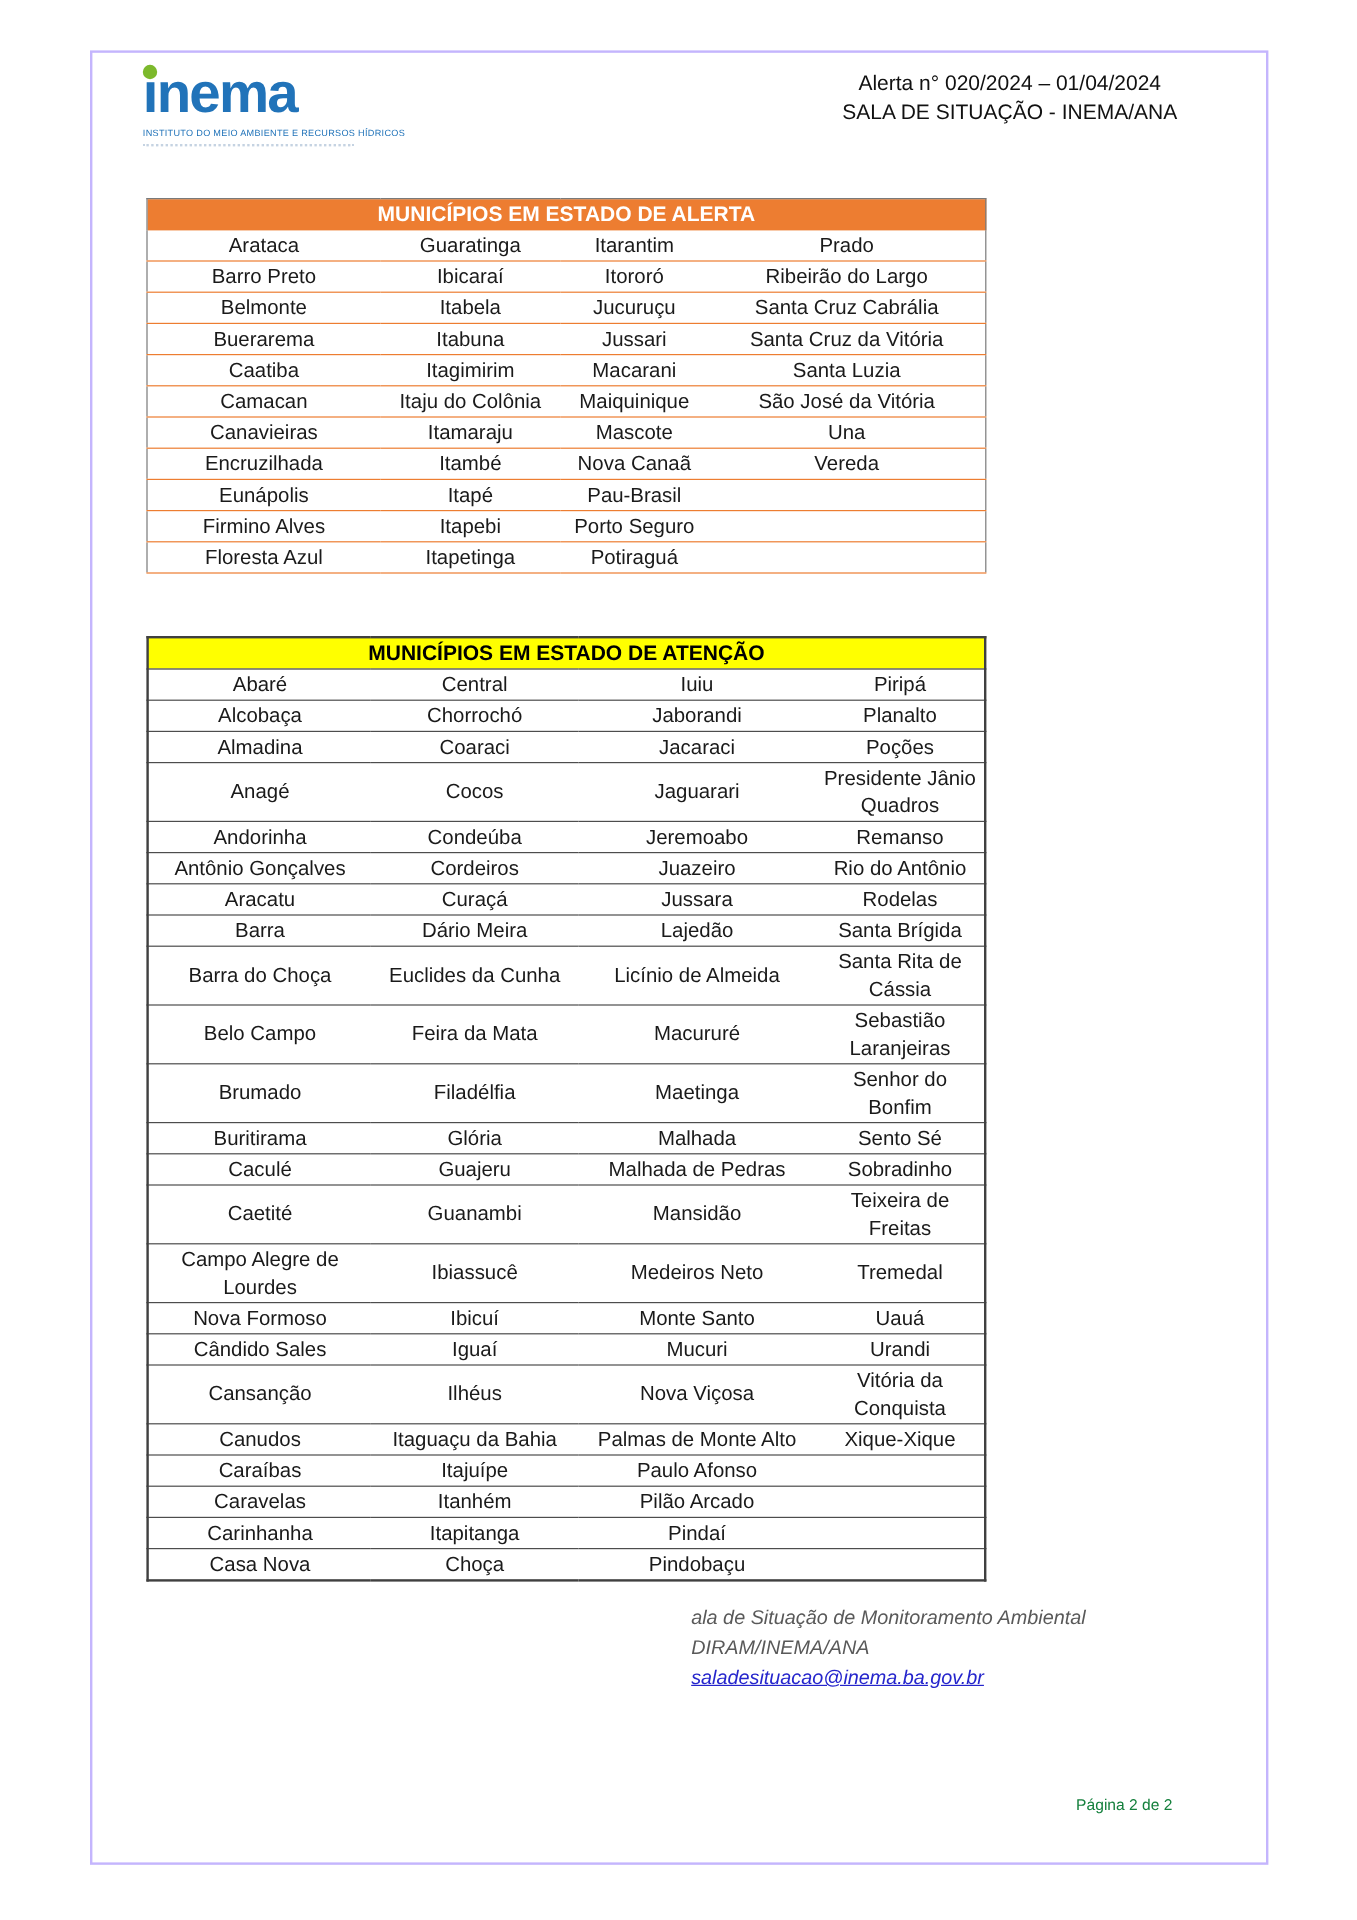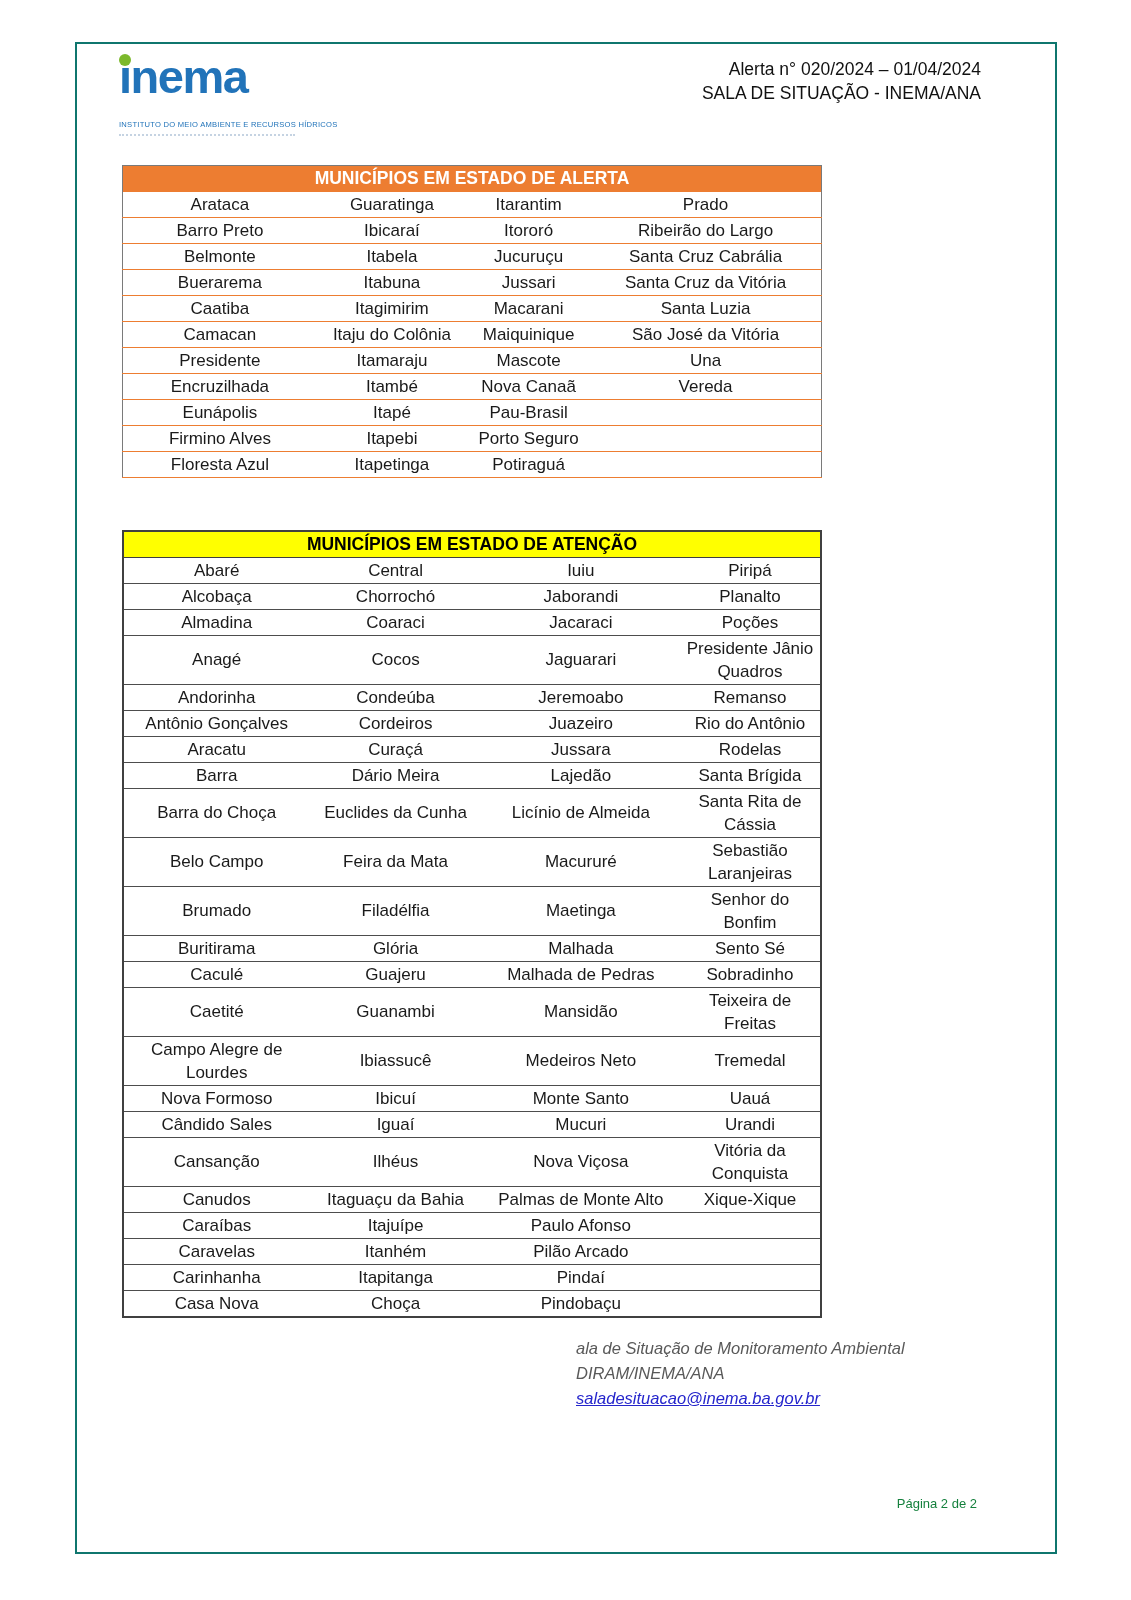--- a/index.html
+++ b/index.html
@@ -7,40 +7,40 @@
   body {
     width: 1131px; height: 1600px;
     background: #ffffff;
     font-family: "Liberation Sans", "DejaVu Sans", sans-serif;
     color: #1a1a1a;
     position: relative;
   }
   .page {
     position: absolute; left: 75px; top: 42px;
     width: 982px; height: 1512px;
-    border: 2px solid #0f766e;
+    border: 2px solid #c4b5fd;
     background: #ffffff;
   }
   
   .logo { position: absolute; left: 42px; top: 10px; width: 176px; padding-bottom: 5px; border-bottom: 2px dotted #c5d3e2; }
   .logo-word {
     position: relative; display: inline-block;
     font-weight: bold; font-size: 47px; line-height: 46px;
     color: #2173B9; letter-spacing: -1.5px;
   }
   .logo-dot {
     position: absolute; left: 0px; top: 0px;
     width: 12px; height: 12px; border-radius: 50%;
     background: #7CB92C; box-shadow: 0 0 0 2px #ffffff;
   }
-  .logo-tagline { font-size: 7.6px; letter-spacing: 0.25px; color: #2173B9; margin-top: 20px; white-space: nowrap; }
+  .logo-tagline { font-size: 7.6px; letter-spacing: 0.25px; color: #2173B9; margin-top: 6px; white-space: nowrap; }
   
   .doc-header {
     position: absolute; top: 13px; right: 74px;
-    text-align: right; font-size: 17.5px; line-height: 24px; color: #111111;
+    text-align: center; font-size: 17.5px; line-height: 24px; color: #111111;
   }
   
   .muni-table {
     position: absolute; left: 45px; width: 700px;
     border-collapse: collapse; table-layout: fixed; background: #ffffff;
   }
   .muni-table th { font-size: 17.5px; font-weight: bold; height: 26px; text-align: center; padding: 0; }
   .muni-table td {
     text-align: center; font-size: 17px; line-height: 23px;
     padding: 1px 4px; white-space: pre-line; vertical-align: middle;
@@ -129,21 +129,21 @@
           <td>Macarani</td>
           <td>Santa Luzia</td>
         </tr>
         <tr>
           <td>Camacan</td>
           <td>Itaju do Colônia</td>
           <td>Maiquinique</td>
           <td>São José da Vitória</td>
         </tr>
         <tr>
-          <td>Presidente</td>
+          <td>Canavieiras</td>
           <td>Itamaraju</td>
           <td>Mascote</td>
           <td>Una</td>
         </tr>
         <tr>
           <td>Encruzilhada</td>
           <td>Itambé</td>
           <td>Nova Canaã</td>
           <td>Vereda</td>
         </tr>

